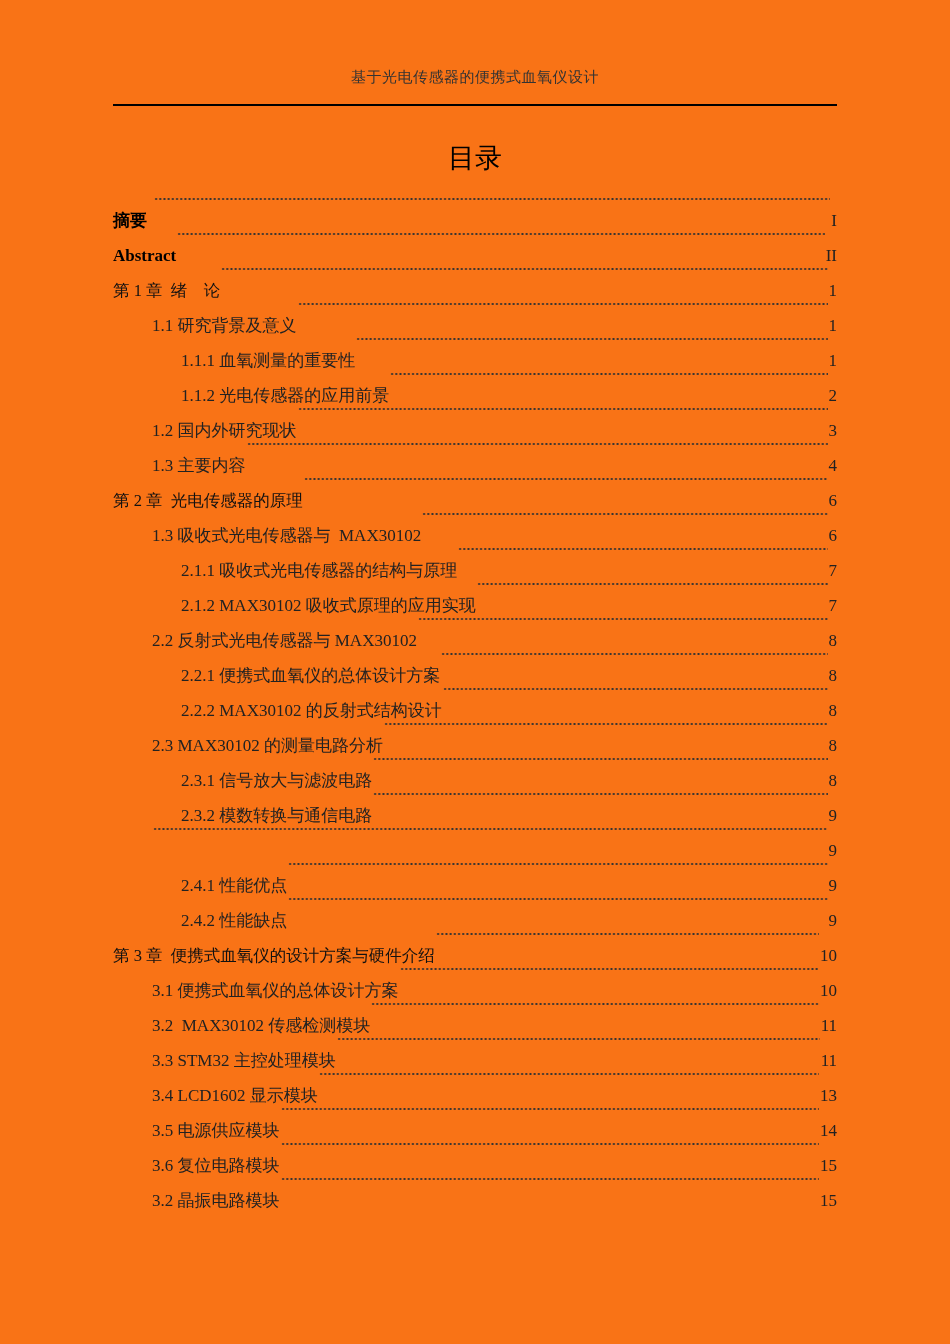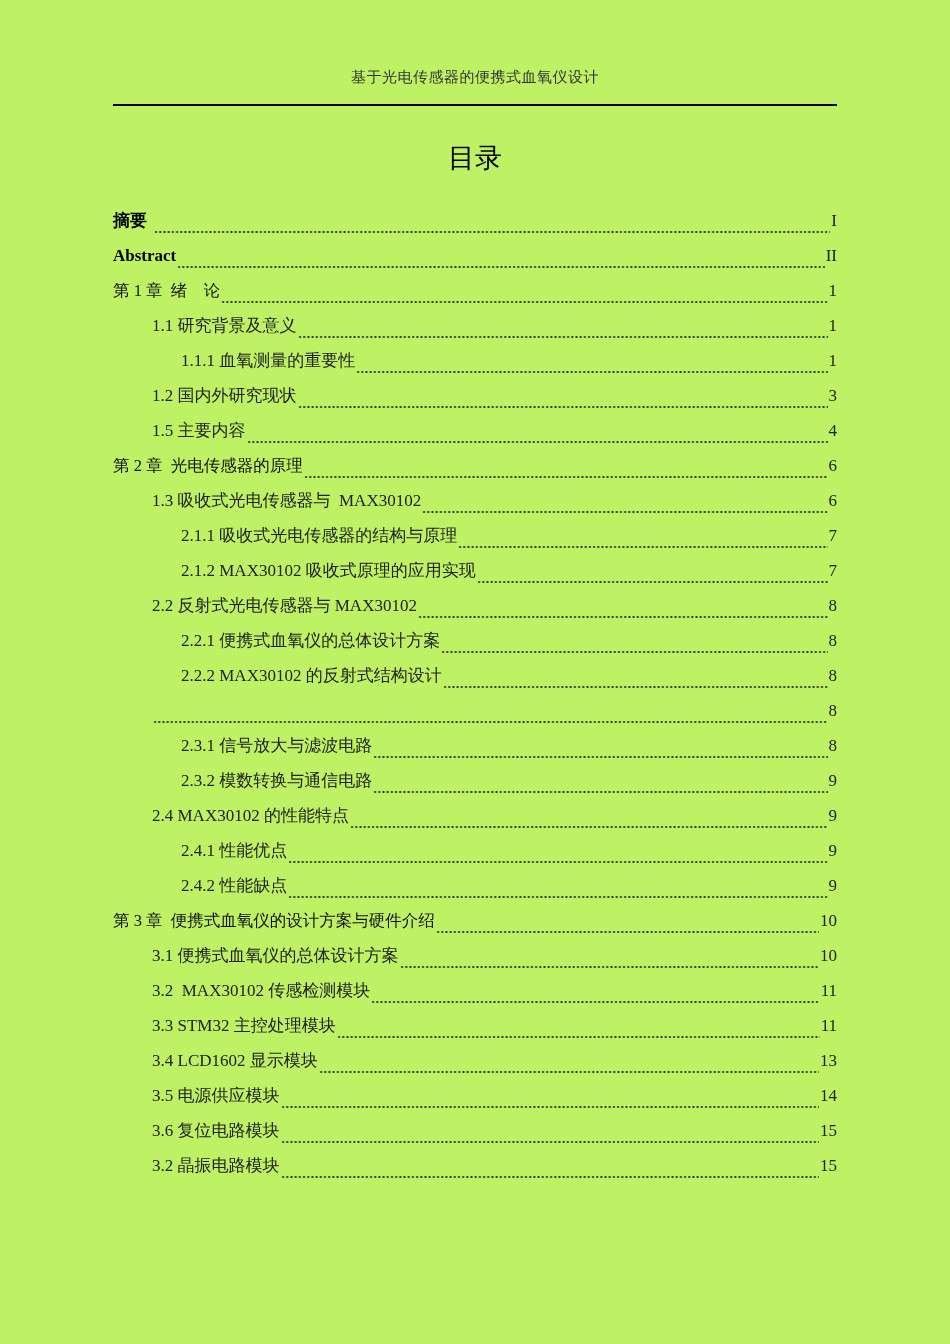--- a/index.html
+++ b/index.html
@@ -1,29 +1,29 @@
 <!DOCTYPE html>
 <html><head>
 <meta charset="utf-8">
 <style>
   html, body { margin: 0; padding: 0; background: #ffffff; }
   body { width: 950px; height: 1344px; position: relative; overflow: hidden; color: #111; }
-  .page { position: absolute; left: 0; top: 0; width: 950px; height: 1344px; background: #bef264; }
+  .page { position: absolute; left: 0; top: 0; width: 950px; height: 1344px; background: #f97316; }
   .running-header {
     position: absolute; top: 68px; left: 113px; width: 724px; text-align: center;
     font-family: "DejaVu Serif", "Liberation Serif", serif; font-size: 15px; color: #333; letter-spacing: 0.5px;
   }
   .header-rule { position: absolute; top: 104px; left: 113px; width: 724px; height: 2px; background: #000; }
   .toc-title {
     position: absolute; top: 140px; left: 113px; width: 724px; text-align: center;
     font-family: "DejaVu Sans", sans-serif; font-size: 27px; font-weight: normal; color: #000;
   }
   .toc { position: absolute; top: 203px; left: 113px; width: 724px; }
   .toc-row {
-    display: flex; align-items: flex-end; height: 35px; line-height: 35px;
+    display: flex; align-items: flex-start; height: 35px; line-height: 35px;
     font-family: "Liberation Serif", "DejaVu Serif", serif; font-size: 17px; color: #222;
   }
   .toc-row.l1 { padding-left: 0; }
   .toc-row.l2 { padding-left: 39px; }
   .toc-row.l3 { padding-left: 68px; }
   .toc-row.chapter .toc-label { font-family: Liberation Serif, serif; font-size: 16.5px; color: #111; }
   .toc-row.front .toc-label { font-weight: bold; color: #000; }
   .toc-row.front.zh .toc-label { font-family: "DejaVu Sans", sans-serif; }
   .toc-label { white-space: pre; flex: 0 0 auto; font-family: Liberation Serif, serif; }
   .toc-leader {
@@ -60,27 +60,32 @@
     <div class="toc-row l2">
         <span class="toc-label">1.1 研究背景及意义</span>
         <span class="toc-leader"></span>
         <span class="toc-page">1</span>
       </div>
     <div class="toc-row l3">
         <span class="toc-label">1.1.1 血氧测量的重要性</span>
         <span class="toc-leader"></span>
         <span class="toc-page">1</span>
       </div>
+    <div class="toc-row l3">
+        <span class="toc-label">1.1.2 光电传感器的应用前景</span>
+        <span class="toc-leader"></span>
+        <span class="toc-page">2</span>
+      </div>
     <div class="toc-row l2">
         <span class="toc-label">1.2 国内外研究现状</span>
         <span class="toc-leader"></span>
         <span class="toc-page">3</span>
       </div>
     <div class="toc-row l2">
-        <span class="toc-label">1.5 主要内容</span>
+        <span class="toc-label">1.3 主要内容</span>
         <span class="toc-leader"></span>
         <span class="toc-page">4</span>
       </div>
     <div class="toc-row l1 chapter">
         <span class="toc-label">第 2 章  光电传感器的原理</span>
         <span class="toc-leader"></span>
         <span class="toc-page">6</span>
       </div>
     <div class="toc-row l2">
         <span class="toc-label">1.3 吸收式光电传感器与  MAX30102</span>
@@ -106,35 +111,35 @@
         <span class="toc-label">2.2.1 便携式血氧仪的总体设计方案</span>
         <span class="toc-leader"></span>
         <span class="toc-page">8</span>
       </div>
     <div class="toc-row l3">
         <span class="toc-label">2.2.2 MAX30102 的反射式结构设计</span>
         <span class="toc-leader"></span>
         <span class="toc-page">8</span>
       </div>
     <div class="toc-row l2">
+        <span class="toc-label">2.3 MAX30102 的测量电路分析</span>
         <span class="toc-leader"></span>
         <span class="toc-page">8</span>
       </div>
     <div class="toc-row l3">
         <span class="toc-label">2.3.1 信号放大与滤波电路</span>
         <span class="toc-leader"></span>
         <span class="toc-page">8</span>
       </div>
     <div class="toc-row l3">
         <span class="toc-label">2.3.2 模数转换与通信电路</span>
         <span class="toc-leader"></span>
         <span class="toc-page">9</span>
       </div>
     <div class="toc-row l2">
-        <span class="toc-label">2.4 MAX30102 的性能特点</span>
         <span class="toc-leader"></span>
         <span class="toc-page">9</span>
       </div>
     <div class="toc-row l3">
         <span class="toc-label">2.4.1 性能优点</span>
         <span class="toc-leader"></span>
         <span class="toc-page">9</span>
       </div>
     <div class="toc-row l3">
         <span class="toc-label">2.4.2 性能缺点</span>

